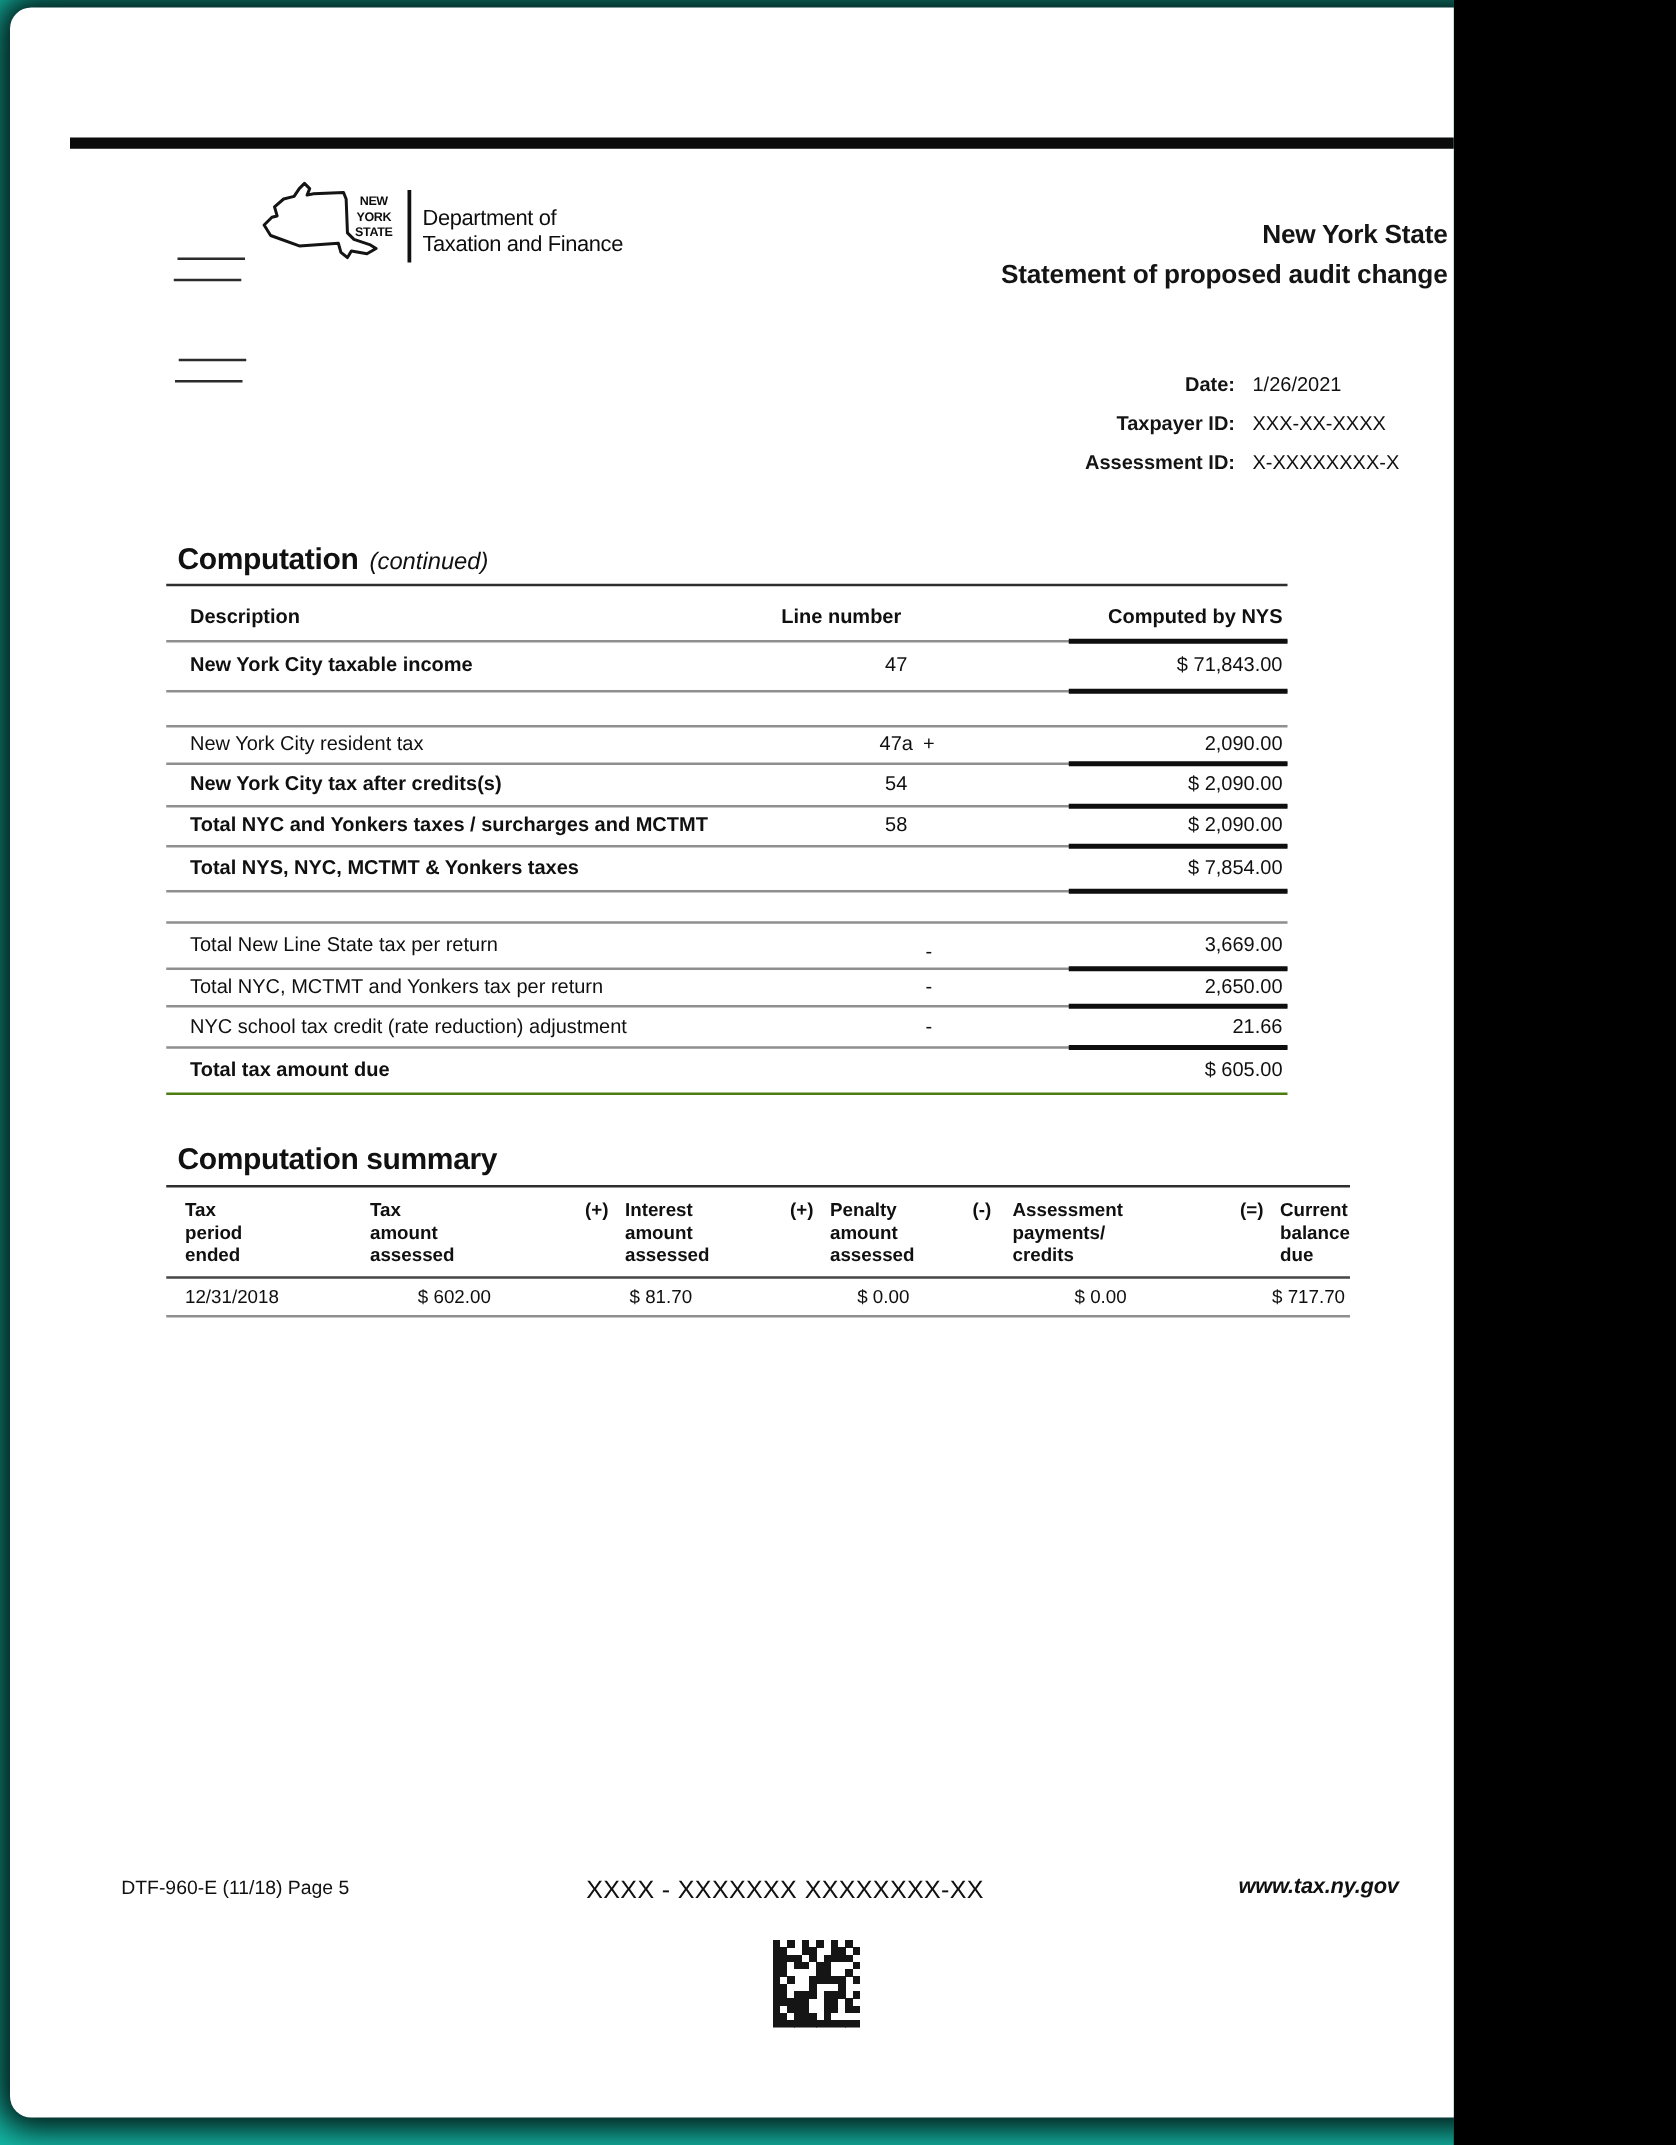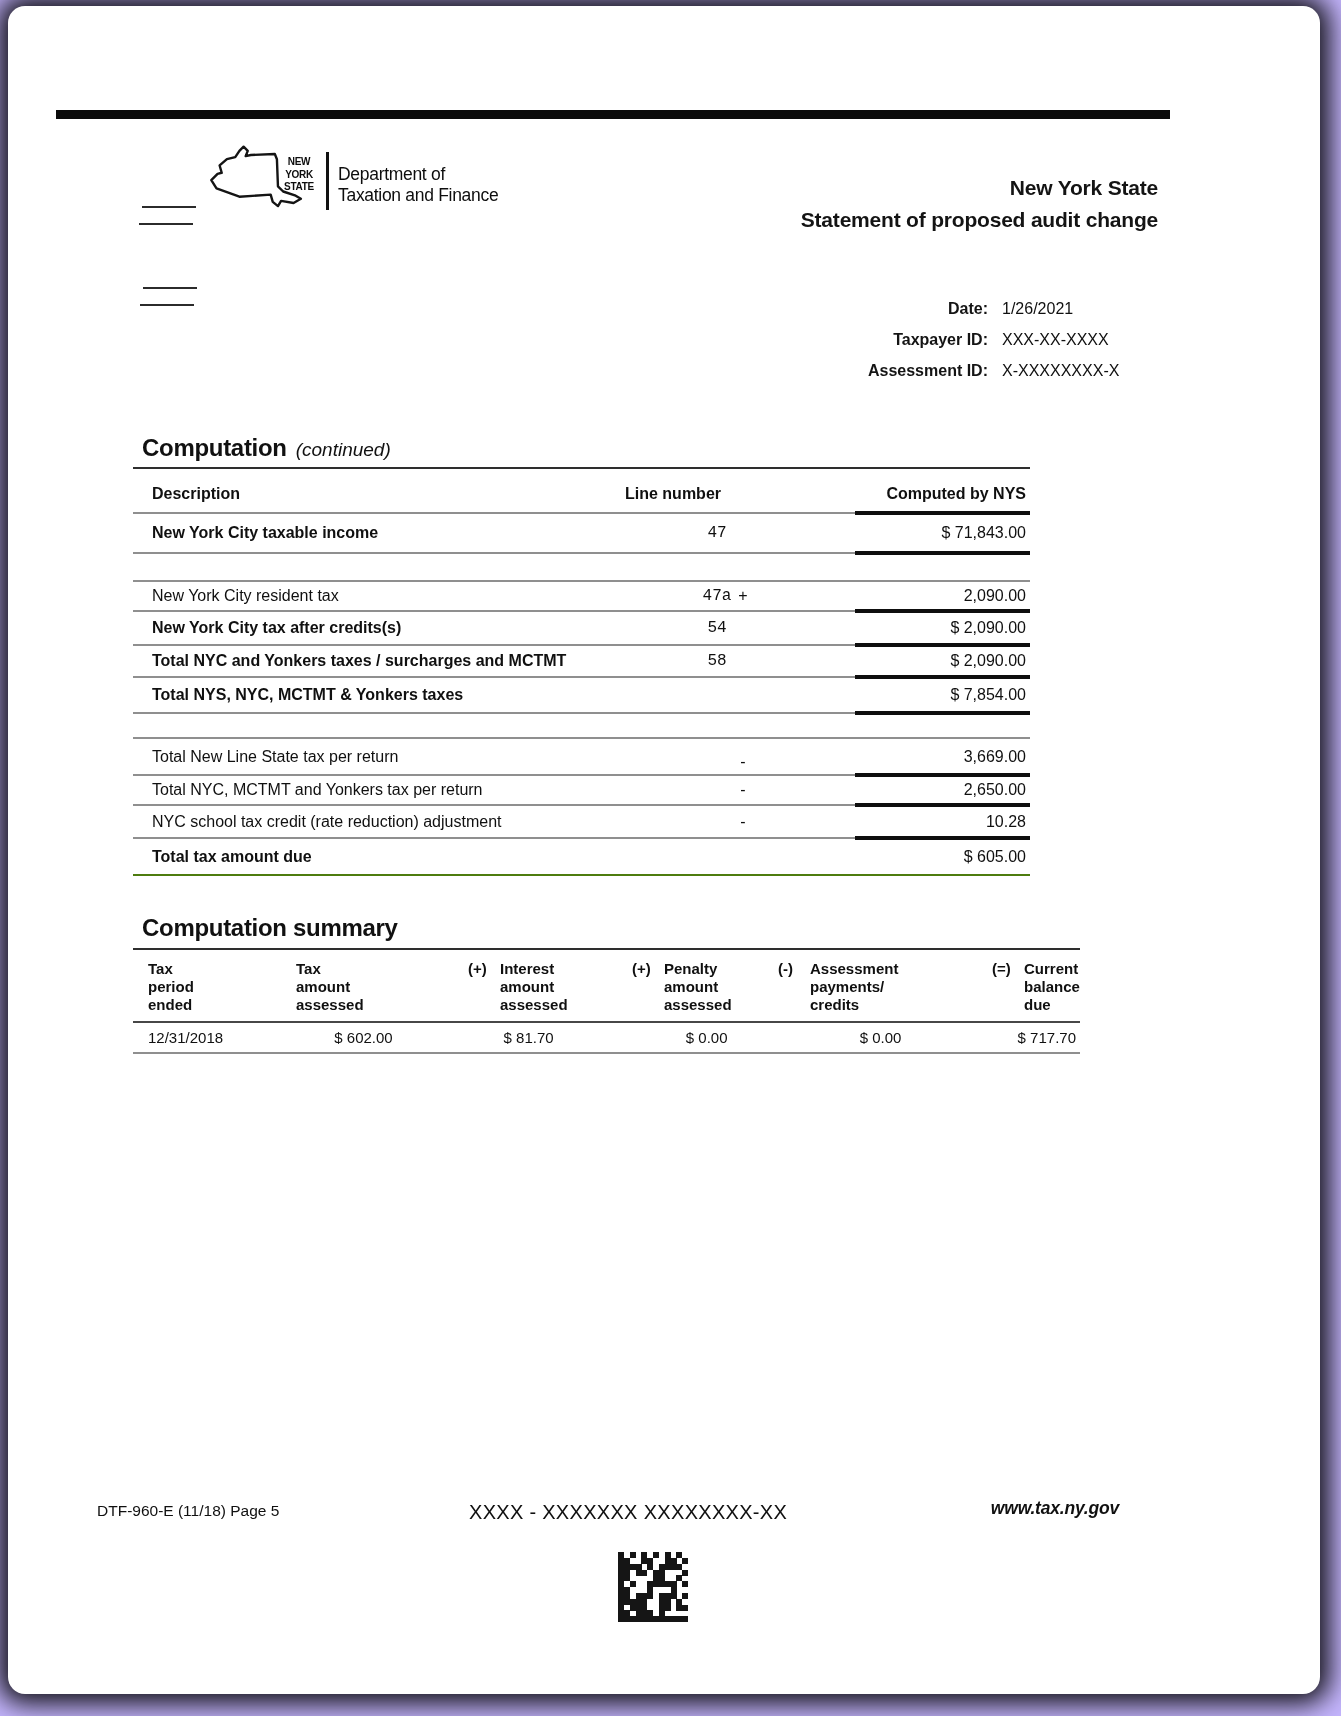--- a/index.html
+++ b/index.html
@@ -1,16 +1,16 @@
 <!DOCTYPE html>
 <html><head>
 <meta charset="utf-8">
 <style>
   html,body{margin:0;padding:0;background:#000;}
-  .canvas{position:relative;width:1341px;height:1716px;background:#c4b5fd;overflow:hidden;
+  .canvas{position:relative;width:1163px;height:1716px;background:#14b8a6;overflow:hidden;
           font-family:"Liberation Sans","DejaVu Sans",sans-serif;color:#101010;}
   .page{position:absolute;left:8px;top:6px;width:1312px;height:1688px;background:#fff;
         border-radius:17px;box-shadow:0 0 26px 10px rgba(0,0,0,.9);}
   .abs{position:absolute;}
 
   
   .top-rule{left:48px;top:104px;width:1114px;height:9px;background:#0b0b0b;}
 
   
   .logo-map{left:196px;top:138px;width:100px;height:70px;}
@@ -38,21 +38,21 @@
   .sec-note{font-size:19px;font-weight:normal;font-style:italic;margin-left:9px;letter-spacing:0;}
   .rule-dark{height:2px;background:#2e2e2e;}
 
   
   .ctable{left:125px;top:470px;width:897px;font-size:16px;}
   .crow{position:relative;display:flex;align-items:center;border-bottom:2px solid #8f8f8f;box-sizing:border-box;}
   .crow .seg{position:absolute;right:0;bottom:-2.5px;width:175px;height:3.5px;background:#0e0e0e;}
   .c-desc{margin-left:19px;}
   .c-desc.b{font-weight:bold;}
   .c-line-h{position:absolute;left:492px;width:120px;text-align:left;}
-  .c-line{position:absolute;left:522px;width:124px;text-align:center;font-family:Liberation Mono, monospace;}
+  .c-line{position:absolute;left:522px;width:124px;text-align:center;}
   .c-op{position:absolute;left:598px;width:24px;text-align:center;}
   .op-low{transform:translateY(5px);}
   .c-amt{position:absolute;right:4px;text-align:right;}
   .th{font-weight:bold;}
   .crow.last{border-bottom:2px solid #4d7c0f;}
 
   
   .stable{left:125px;top:952px;width:947px;}
   .shead{display:flex;height:65px;border-bottom:2px solid #474747;box-sizing:border-box;font-size:15px;}
   .scol{box-sizing:border-box;display:flex;padding-top:2px;}
@@ -170,21 +170,21 @@
       </div>
       <div class="crow" style="height:30px;">
         <span class="c-desc">Total NYC, MCTMT and Yonkers tax per return</span>
         <span class="c-op">-</span>
         <span class="c-amt">2,650.00</span>
         <i class="seg"></i>
       </div>
       <div class="crow" style="height:33px;">
         <span class="c-desc">NYC school tax credit (rate reduction) adjustment</span>
         <span class="c-op">-</span>
-        <span class="c-amt">10.28</span>
+        <span class="c-amt">21.66</span>
         <i class="seg"></i>
       </div>
       <div class="crow last" style="height:37px;">
         <span class="c-desc b">Total tax amount due</span>
         <span class="c-amt">$ 605.00</span>
       </div>
     </div>
 
     <div class="abs sec-head" style="left:134px;top:908px;">Computation summary</div>
     <div class="abs rule-dark" style="left:125px;top:942px;width:947px;"></div>

